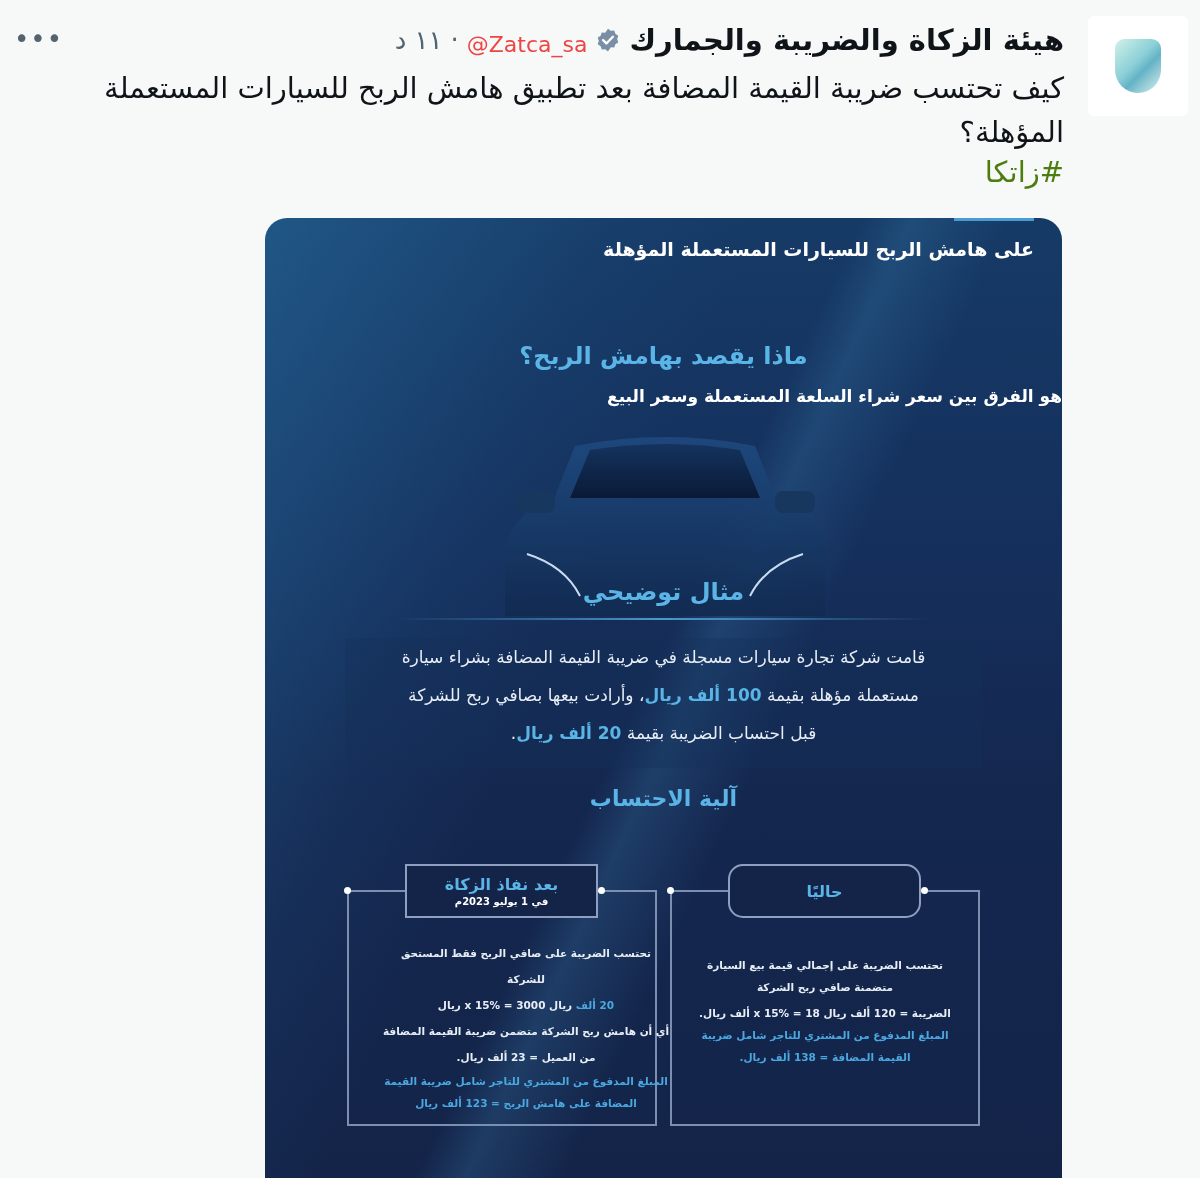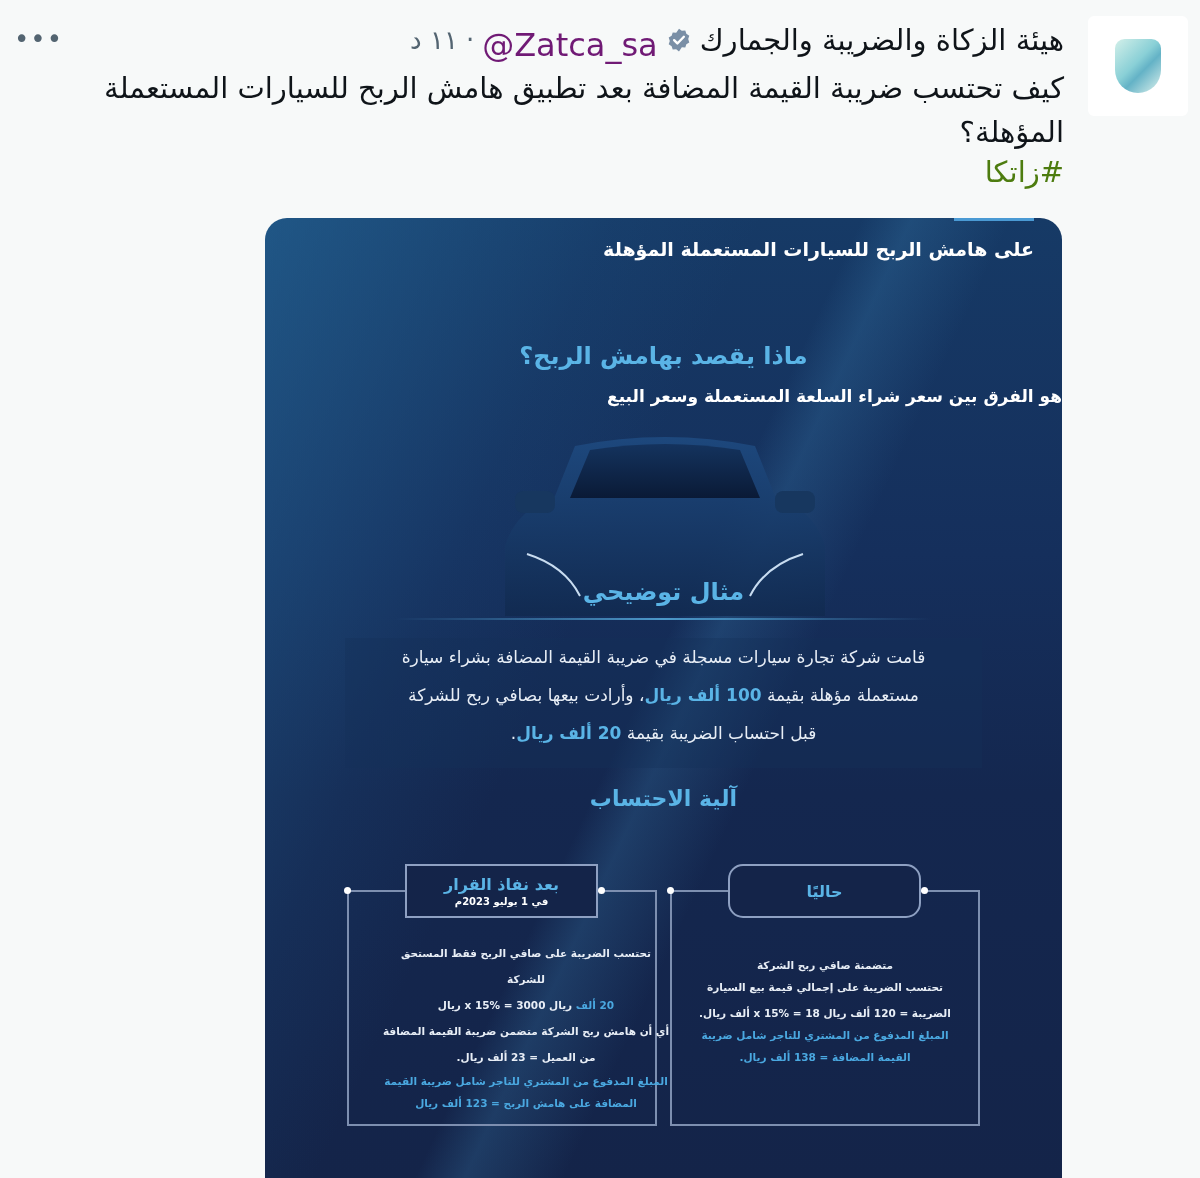--- a/index.html
+++ b/index.html
@@ -5,23 +5,23 @@
   * { box-sizing: border-box; margin: 0; padding: 0; }
   html, body { width: 1200px; height: 1178px; overflow: hidden; background: #f7f9f9; }
   body { font-family: "DejaVu Sans", sans-serif; color: #0f1419; position: relative; }
 
   .tweet { position: absolute; left: 0; top: 0; width: 1200px; height: 1178px; direction: rtl; }
 
   .avatar { position: absolute; right: 12px; top: 16px; width: 100px; height: 100px; background: #ffffff; border-radius: 6px; display: flex; align-items: center; justify-content: center; }
   .avatar .shield { width: 46px; height: 54px; border-radius: 10px 10px 24px 24px; background: linear-gradient(135deg, #c8ece4 0%, #6cc4cc 45%, #3d9fb8 60%, #d6efe9 100%); opacity: 0.8; }
 
   .header { position: absolute; right: 136px; top: 20px; height: 40px; display: flex; align-items: center; gap: 8px; white-space: nowrap; }
-  .name { font-weight: normal; font-size: 29px; color: #0f1419; }
+  .name { font-weight: bold; font-size: 29px; color: #0f1419; }
   .verified { width: 26px; height: 26px; display: inline-block; }
-  .handle { font-size: 32px; color: #701a75; direction: ltr; margin-top: 9px; }
+  .handle { font-size: 22px; color: #ef4444; direction: ltr; margin-top: 9px; }
   .sep { font-size: 26px; color: #536471; }
   .time { font-size: 26px; color: #536471; }
   .more { position: absolute; left: 14px; top: 24px; font-size: 26px; color: #536471; letter-spacing: 1px; direction: ltr; }
 
   .text { position: absolute; right: 136px; top: 66px; width: 1040px; font-size: 29px; line-height: 44px; color: #0f1419; text-align: right; }
   .hashtag { position: absolute; right: 136px; top: 150px; font-size: 29px; color: #4d7c0f; line-height: 44px; }
 
   .media { position: absolute; left: 265px; top: 218px; width: 797px; height: 960px; border-radius: 22px 22px 0 0; overflow: hidden;
     background:
       linear-gradient(115deg, rgba(40,110,160,0.55) 0%, rgba(30,80,130,0.2) 28%, rgba(0,0,0,0) 40%),
@@ -120,39 +120,39 @@
         <span>قبل احتساب الضريبة بقيمة </span><span class="hl">20 ألف ريال</span><span>.</span>
       </div>
     </div>
 
     <div class="mech-title">آلية الاحتساب</div>
 
     <div class="col-box col-left"></div>
     <div class="dot" style="left:79px"></div>
     <div class="dot" style="left:333px"></div>
     <div class="col-head head-left">
-      <div class="head-label">بعد نفاذ القرار</div>
+      <div class="head-label">بعد نفاذ الزكاة</div>
       <div class="head-sub">في 1 يوليو 2023م</div>
     </div>
     <div class="col-text col-text-left">
       <div>تحتسب الضريبة على صافي الربح فقط المستحق للشركة</div>
       <div><span class="blue">20 ألف</span><span> ريال x 15% = 3000 ريال</span></div>
       <div>أي أن هامش ربح الشركة متضمن ضريبة القيمة المضافة</div>
       <div>من العميل = 23 ألف ريال.</div>
       <div class="blue" style="line-height:22px">المبلغ المدفوع من المشتري للتاجر شامل ضريبة القيمة</div>
       <div class="blue" style="line-height:22px">المضافة على هامش الربح = 123 ألف ريال</div>
     </div>
 
     <div class="col-box col-right"></div>
     <div class="dot" style="left:402px"></div>
     <div class="dot" style="left:656px"></div>
     <div class="col-head head-right">
       <div class="head-label">حاليًا</div>
     </div>
     <div class="col-text col-text-right">
+      <div>تحتسب الضريبة على إجمالي قيمة بيع السيارة</div>
       <div>متضمنة صافي ربح الشركة</div>
-      <div>تحتسب الضريبة على إجمالي قيمة بيع السيارة</div>
       <div style="margin-top:4px">الضريبة = 120 ألف ريال x 15% = 18 ألف ريال.</div>
       <div class="blue">المبلغ المدفوع من المشتري للتاجر شامل ضريبة</div>
       <div class="blue">القيمة المضافة = 138 ألف ريال.</div>
     </div>
   </div>
 </div>
 
 </body></html>

